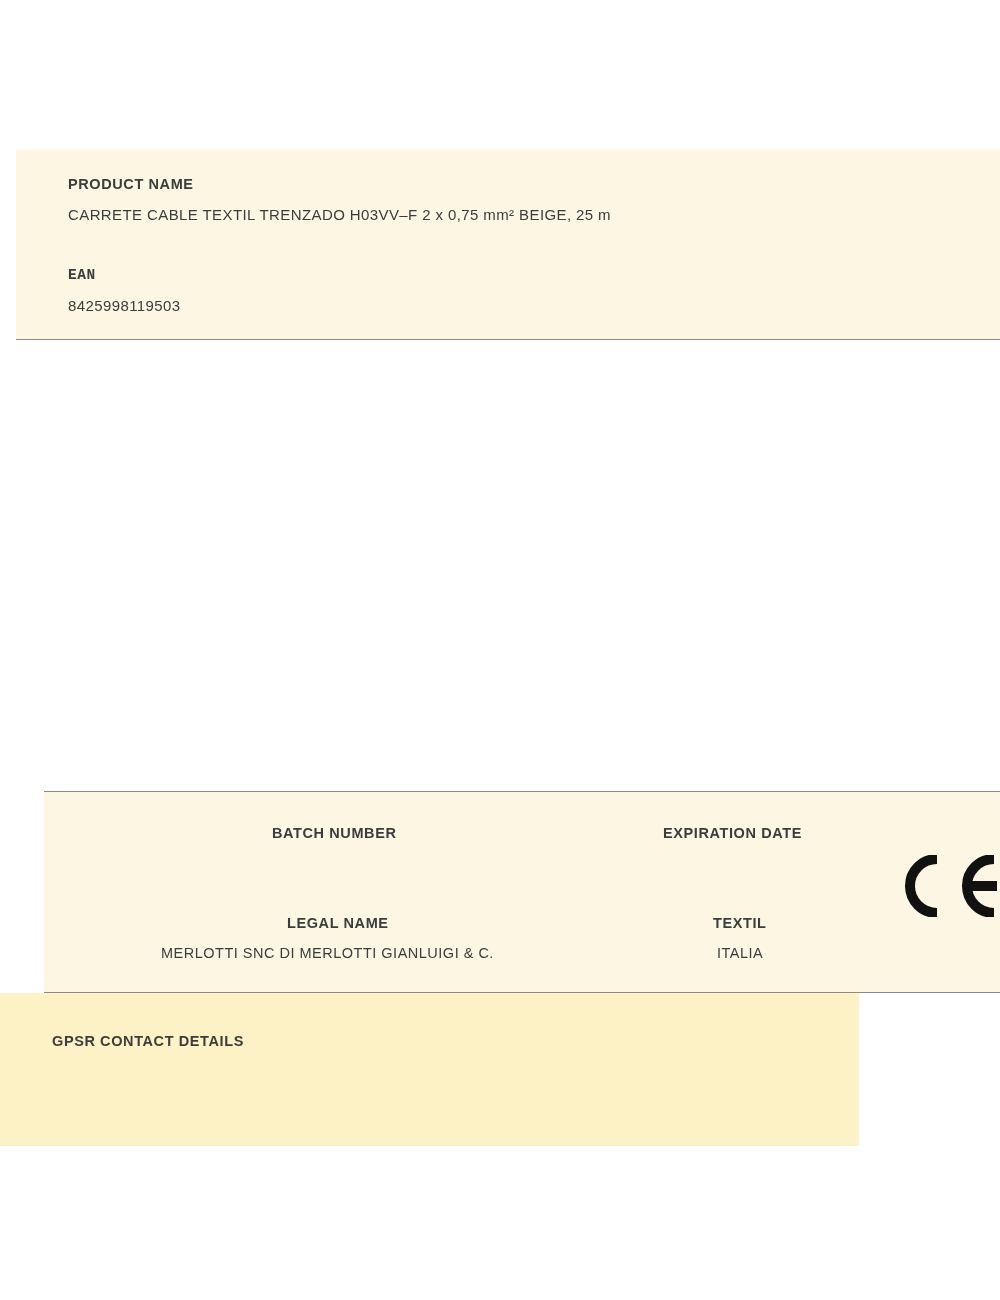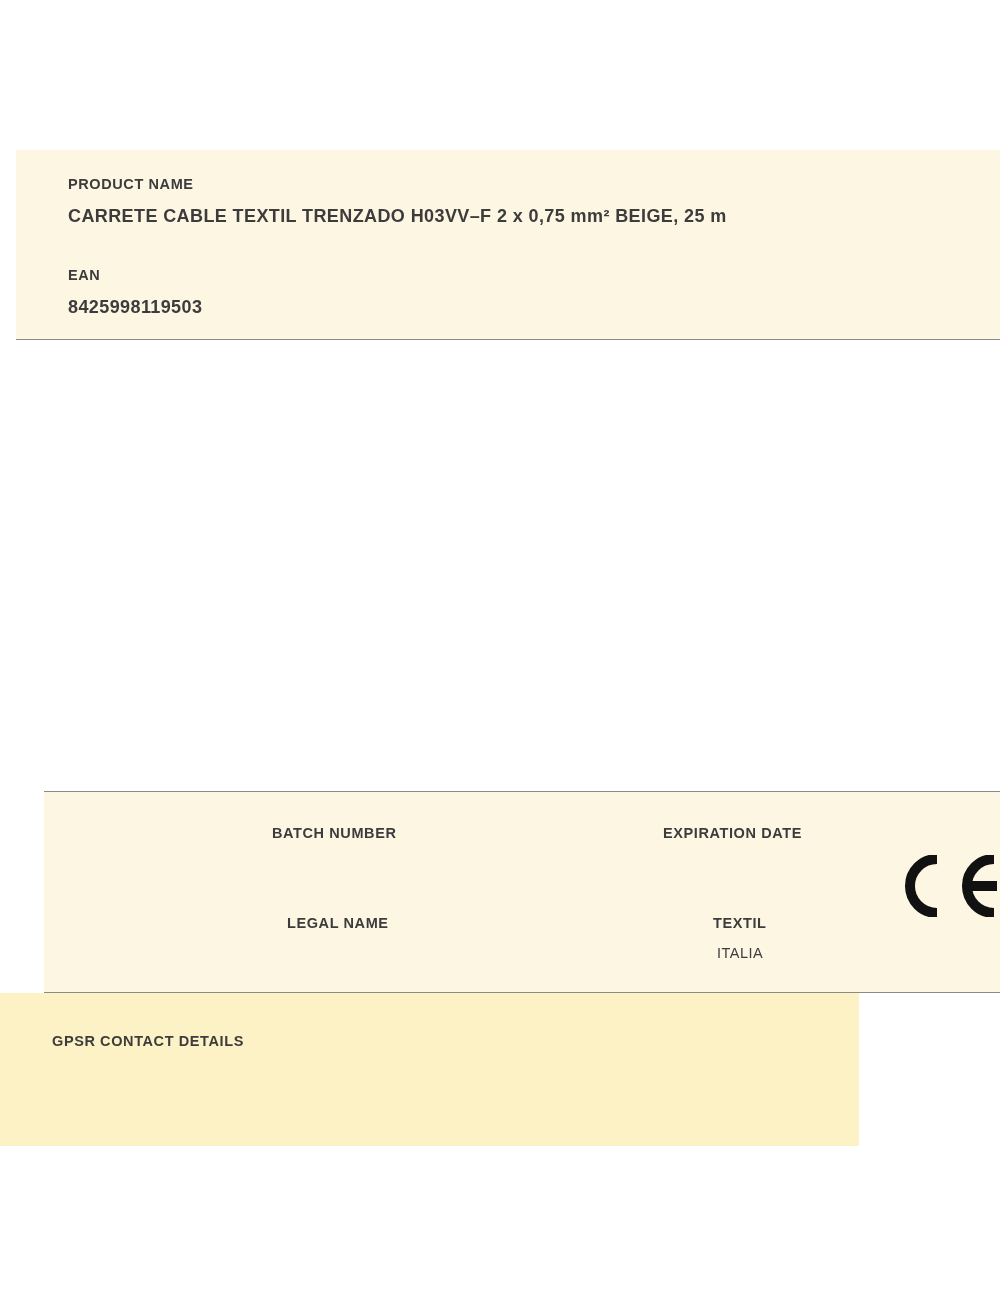--- a/index.html
+++ b/index.html
@@ -31,39 +31,40 @@
     border-bottom: 1px solid #8a8a8a;
     box-sizing: border-box;
   }
   .label {
     font-size: 14.5px;
     font-weight: bold;
     letter-spacing: 0.6px;
     color: #3c3c3c;
   }
   .value {
-    font-size: 18px;
+    font-size: 15px;
     letter-spacing: 0.4px;
     color: #3c3c3c;
-    font-weight: bold;
+    font-weight: normal;
   }
   .pname-label {
     position: absolute;
     left: 52px;
     top: 26px;
   }
   .pname-value {
     position: absolute;
     left: 52px;
     top: 56px;
   }
   .ean-label {
     position: absolute;
     left: 52px;
     top: 117px;
+    font-family: Liberation Mono, monospace;
   }
   .ean-value {
     position: absolute;
     left: 52px;
     top: 147px;
   }
 
   
   .mid-gap {
     position: absolute;
@@ -194,20 +195,21 @@
     <div class="value ean-value">8425998119503</div>
   </div>
 
   <div class="mid-gap"></div>
 
   <div class="batch-block">
     <div class="batch-label">BATCH NUMBER</div>
     <div class="exp-label">EXPIRATION DATE</div>
 
     <div class="legal-label">LEGAL NAME</div>
+    <div class="legal-value">MERLOTTI SNC DI MERLOTTI GIANLUIGI &amp; C.</div>
 
     <div class="origin-label">TEXTIL</div>
     <div class="origin-value">ITALIA</div>
 
     <div class="ce-mark">
       <svg viewBox="0 0 100 62" width="100" height="62" aria-hidden="true">
 
         <path d="M40 31 A 20 31 0 1 0 40 31 Z" fill="none"></path>
         <path d="M38 4 A 27 27 0 1 0 38 58" fill="none" stroke="#111111" stroke-width="10" stroke-linecap="butt"></path>
 

